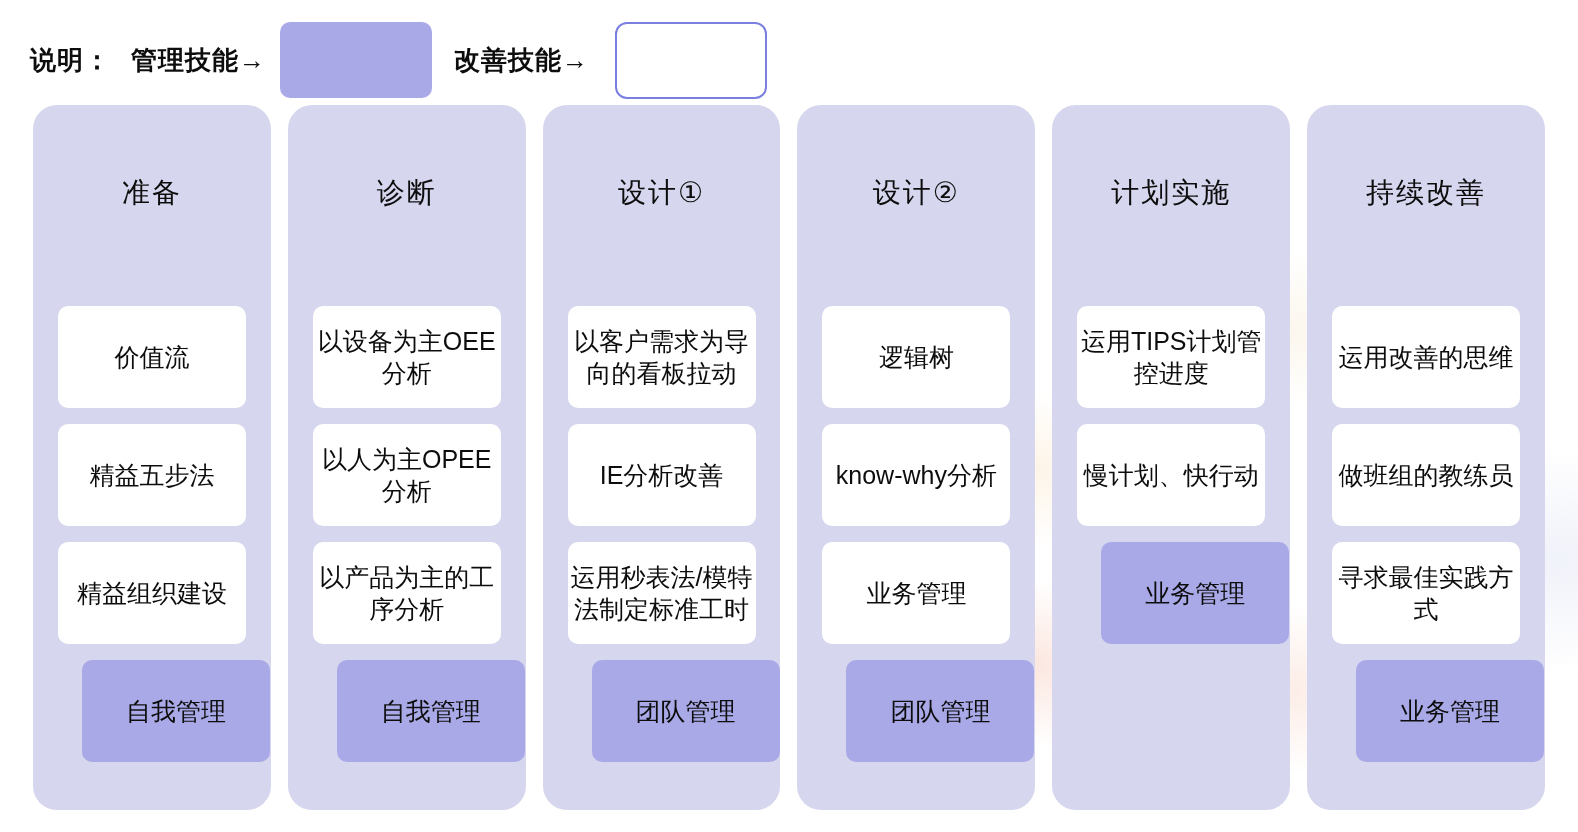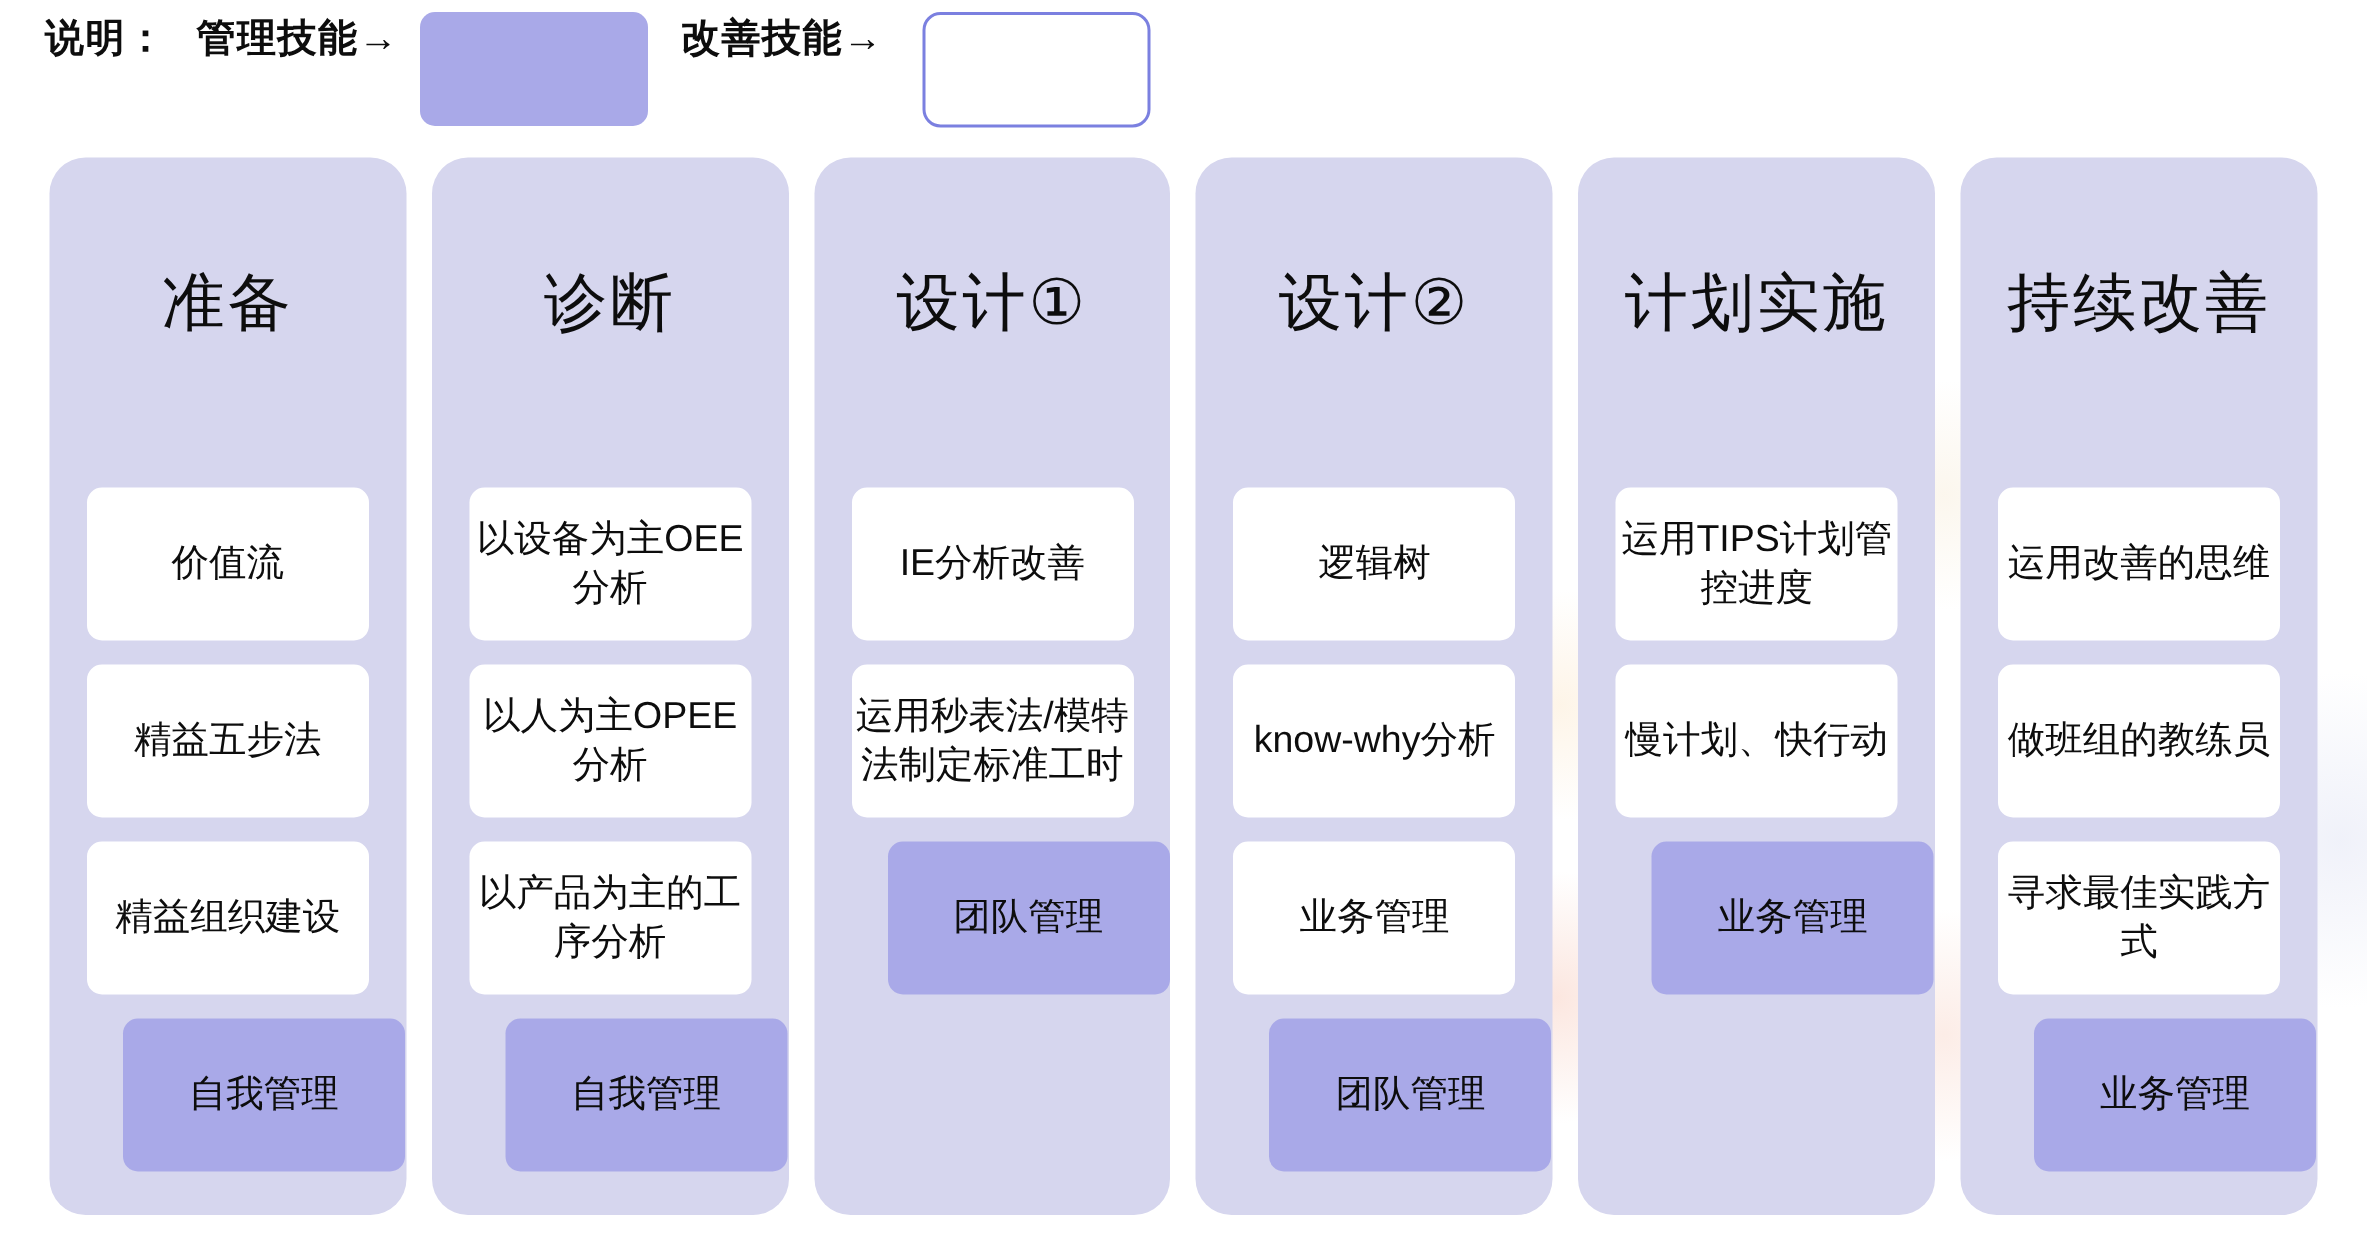--- a/index.html
+++ b/index.html
@@ -13,22 +13,22 @@
   .watermark{
     position:absolute;inset:0;z-index:0;pointer-events:none;
     background:
       radial-gradient(circle 110px at 1040px 470px, rgba(253,241,224,.75), rgba(253,241,224,0) 70%),
       radial-gradient(circle 120px at 1038px 665px, rgba(250,220,210,.7), rgba(250,220,210,0) 70%),
       radial-gradient(circle 110px at 1296px 330px, rgba(250,243,230,.7), rgba(250,243,230,0) 70%),
       radial-gradient(circle 120px at 1296px 690px, rgba(250,224,214,.6), rgba(250,224,214,0) 70%),
       radial-gradient(circle 160px at 1560px 560px, rgba(236,238,248,.8), rgba(236,238,248,0) 70%);
   }
   .legend{
-    position:absolute;top:8px;left:30px;height:78px;z-index:2;
-    display:flex;
+    position:absolute;top:21px;left:30px;height:78px;z-index:2;
+    display:flex;align-items:center;
   }
   .legend-text{font-size:26px;font-weight:700;letter-spacing:1px;}
   .legend-text.mgmt{margin-left:20px;}
   .legend-text.imp{margin-left:22px;}
   .swatch{box-sizing:border-box;}
   .swatch.mgmt{
     width:152px;height:76px;margin-left:14px;border-radius:10px;
     background:var(--management-fill,#a9a9e8);
   }
   .swatch.imp{
@@ -37,21 +37,21 @@
   }
   .board{
     position:absolute;left:33px;right:33px;top:105px;bottom:22px;z-index:1;
     display:flex;gap:17px;
   }
   .column{
     flex:1;background:var(--column-bg,#d6d6ee);border-radius:24px;
     display:flex;flex-direction:column;align-items:center;
   }
   .column-title{
-    margin-top:70px;font-size:42px;font-weight:500;line-height:1.3;
+    margin-top:70px;font-size:28px;font-weight:500;line-height:1.3;
     letter-spacing:2px;text-align:center;
   }
   .cards{
     margin-top:95px;display:flex;flex-direction:column;gap:16px;
     width:100%;align-items:center;
   }
   .card{
     width:188px;min-height:102px;box-sizing:border-box;padding:2px 2px;
     background:var(--card-bg,#ffffff);border-radius:10px;
     display:flex;align-items:center;justify-content:center;
@@ -90,20 +90,21 @@
       <div class="card">以设备为主OEE分析</div>
       <div class="card">以人为主OPEE分析</div>
       <div class="card">以产品为主的工序分析</div>
       <div class="card mgmt">自我管理</div>
     </div>
   </div>
 
   <div class="column">
     <div class="column-title">设计①</div>
     <div class="cards">
+      <div class="card">以客户需求为导向的看板拉动</div>
       <div class="card">IE分析改善</div>
       <div class="card">运用秒表法/模特法制定标准工时</div>
       <div class="card mgmt">团队管理</div>
     </div>
   </div>
 
   <div class="column">
     <div class="column-title">设计②</div>
     <div class="cards">
       <div class="card">逻辑树</div>

